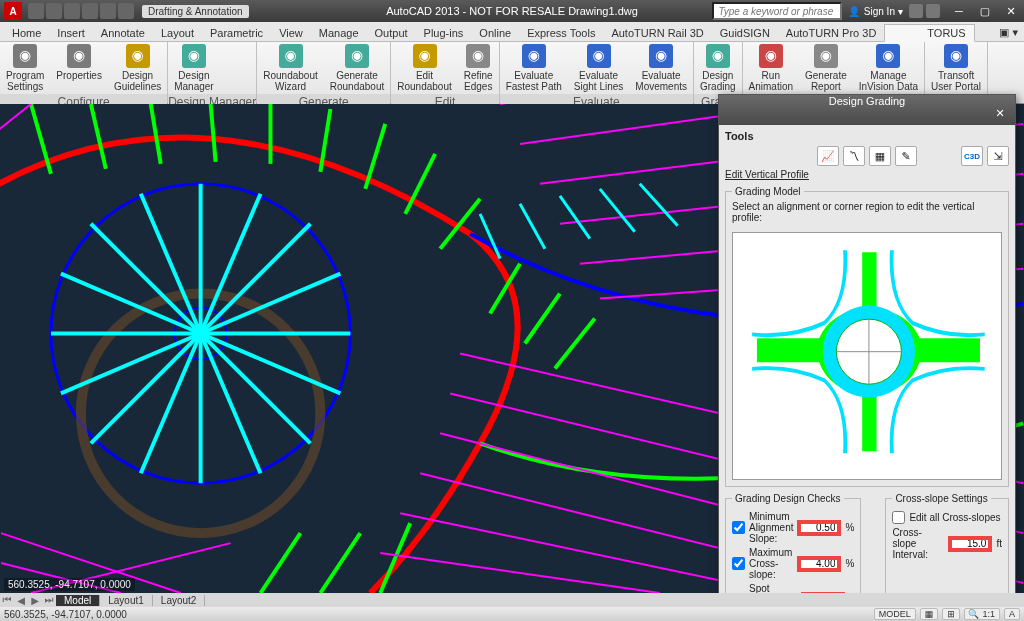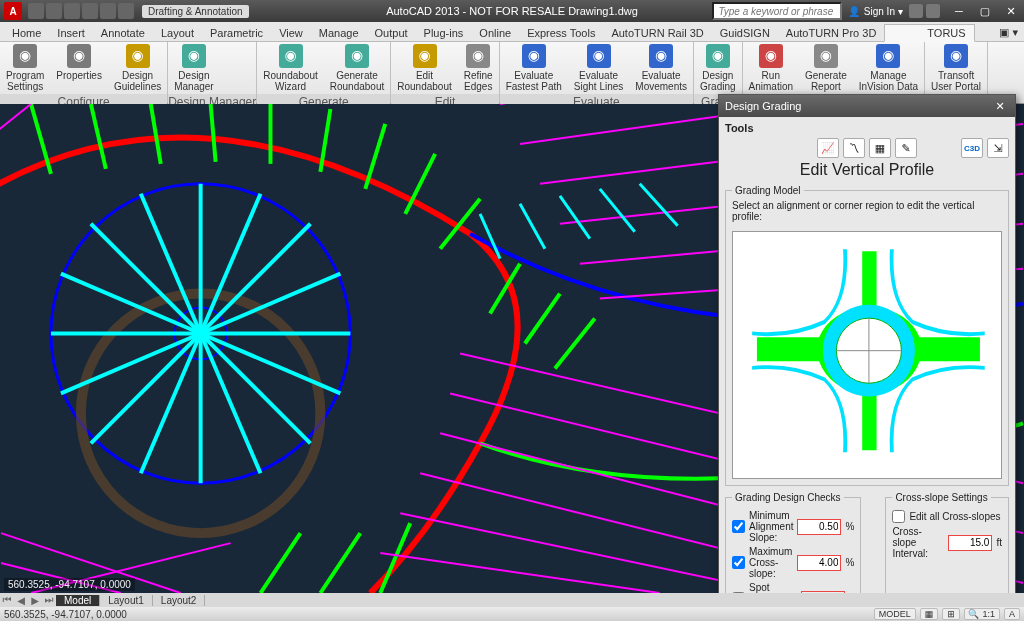--- a/index.html
+++ b/index.html
@@ -32,34 +32,34 @@
 .ribbon-btn { display:flex; flex-direction:column; align-items:center; justify-content:flex-start; padding:2px 6px; font-size:10px; color:#333; text-align:center; line-height:1.1; cursor:pointer; }
 .ribbon-btn .ico { width:24px; height:24px; margin-bottom:2px; border-radius:3px; display:flex;align-items:center;justify-content:center;font-size:14px;color:#fff; }
 .ribbon-group-label { font-size:12px; text-align:center; color:#555; background:#d8d8d8; padding:1px 0; }
 
 
 .canvas { position:absolute; top:104px; left:0; right:0; bottom:28px; background:#182838; overflow:hidden; }
 .canvas svg { width:100%; height:100%; }
 
 
 .dialog { position:absolute; top:94px; left:718px; width:298px; background:#e8e8e8; border:1px solid #555; box-shadow:2px 2px 8px rgba(0,0,0,0.5); font-size:11px; color:#222; }
-.dialog .dlg-title { height:22px; background:linear-gradient(#6a6a6a,#4a4a4a); color:#fff; display:flex; align-items:center; padding:0 6px; font-size:11px; }
+.dialog .dlg-title { height:30px; background:linear-gradient(#6a6a6a,#4a4a4a); color:#fff; display:flex; align-items:center; padding:0 6px; font-size:11px;flex-direction:column; }
 .dialog .dlg-title .close { margin-left:auto; width:18px; text-align:center; }
 .dialog .dlg-body { padding:3px 6px 6px; }
 .dialog .tools-label { font-size:11px; padding:2px 0 4px;font-weight:bold; }
 .dialog .tool-icons { display:flex; justify-content:center; gap:4px; position:relative; }
 .dialog .tool-icons .ti { width:22px; height:20px; border:1px solid #aaa; background:#fff; border-radius:2px; display:flex;align-items:center;justify-content:center;font-size:11px; }
 .dialog .tool-icons .right-ti { position:absolute; right:0; display:flex; gap:4px; }
-.dialog .edit-vp { text-align:center; font-size:16px; margin:3px 0 6px; }
+.dialog .edit-vp { font-size:10px; margin:3px 0 6px;text-decoration:underline; }
 .dialog fieldset { border:1px solid #bbb; margin-bottom:6px; padding:4px 6px 6px; }
 .dialog legend { font-size:10px; padding:0 3px; }
 .dialog .hint { font-size:10px; margin-bottom:9px; }
 .dialog .preview { width:100%; height:248px; background:#fff; border:1px solid #999; }
 .dialog .check-row { display:flex; align-items:center; font-size:10px; margin:3px 0; gap:4px; }
-.dialog .check-row input[type=text] { width:44px; height:16px; font-size:10px; text-align:right; padding:0 2px; border:1px solid #ef4444; }
+.dialog .check-row input[type=text] { width:44px; height:16px; font-size:10px; text-align:right; padding:0 2px; border:4px solid #ef4444; }
 .dialog .check-row .lbl { flex:1; }
 .dialog .cols { display:flex; gap:24px; }
 .dialog .cols fieldset { flex:1; }
 .dialog .dlg-footer { display:flex; align-items:center; padding:4px 6px; gap:6px; }
 .dialog .dlg-footer .spacer { flex:1; }
 .dialog .dlg-footer button { width:50px; height:20px; font-size:11px; background:linear-gradient(#fdfdfd,#e0e0e0); border:1px solid #888; border-radius:3px; }
 .dialog .dlg-footer .mini { width:18px; height:18px; border:1px solid #aaa; background:#fff; border-radius:2px; font-size:10px; display:flex;align-items:center;justify-content:center; }
 
 
 .bottom-tabs { position:absolute; bottom:14px; left:0; right:0; height:14px; background:#d8d8d8; display:flex; align-items:center; font-size:10px; color:#333; }

